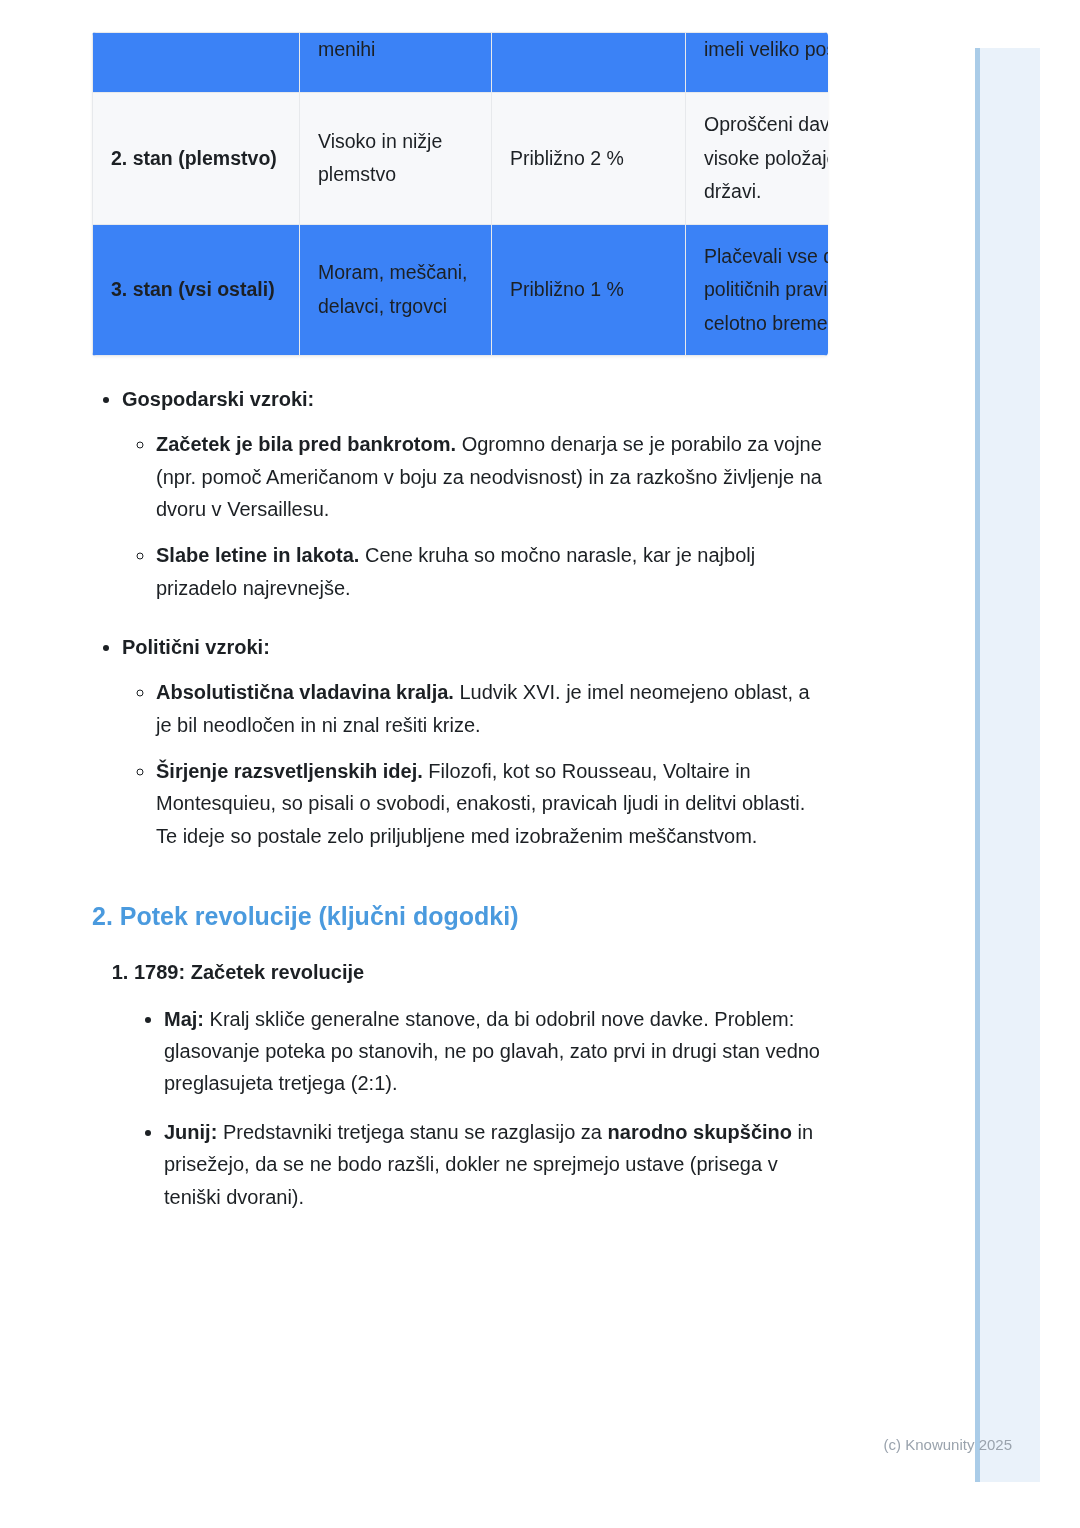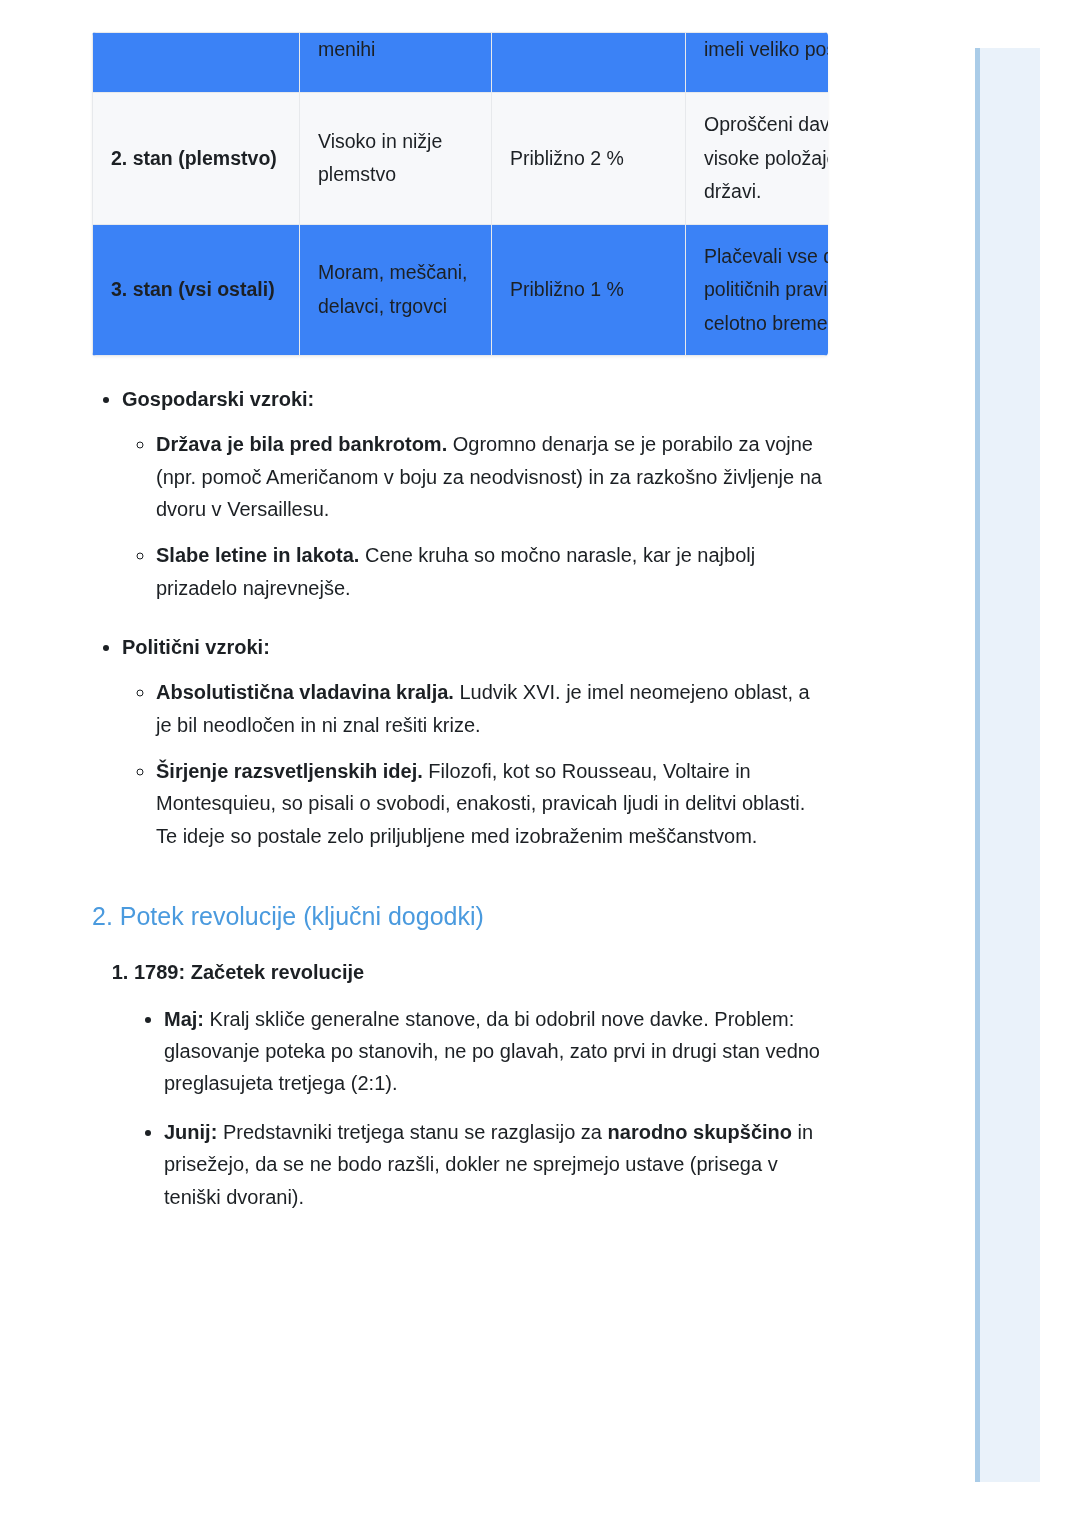--- a/index.html
+++ b/index.html
@@ -116,21 +116,21 @@
     font-weight: normal;
     line-height: 1.62;
     margin-bottom: 16px;
   }
   b, strong { font-weight: bold; }
 
   
   h2.section {
     color: #4a9ade;
     font-size: 25px;
-    font-weight: normal;
+    font-weight: bold;
     margin: 48px 0 0 0;
     line-height: 1.3;
   }
   p.intro {
     font-size: 20px;
     line-height: 1.62;
     margin: 22px 0 0 0;
     text-align: justify;
   }
   p.intro i { font-style: italic; }
@@ -182,21 +182,21 @@
 
         </tbody>
       </table>
     </div>
 
     <ul class="lvl1">
       <li>
         <span>Gospodarski vzroki:</span>
         <ul class="lvl2">
           <li>
-            <b>Država je bila pred bankrotom.</b><span> Ogromno denarja se je porabilo za vojne (npr. pomoč Američanom v boju za neodvisnost) in za razkošno življenje na dvoru v Versaillesu.</span>
+            <b>Začetek je bila pred bankrotom.</b><span> Ogromno denarja se je porabilo za vojne (npr. pomoč Američanom v boju za neodvisnost) in za razkošno življenje na dvoru v Versaillesu.</span>
           </li>
           <li>
             <b>Slabe letine in lakota.</b><span> Cene kruha so močno narasle, kar je najbolj prizadelo najrevnejše.</span>
           </li>
         </ul>
       </li>
     </ul>
 
     <ul class="lvl1">
       <li>
@@ -224,14 +224,17 @@
           </li>
           <li>
             <b>Junij:</b><span> Predstavniki tretjega stanu se razglasijo za </span><b>narodno skupščino</b><span> in prisežejo, da se ne bodo razšli, dokler ne sprejmejo ustave (prisega v teniški dvorani).</span>
           </li>
         </ul>
       </li>
     </ol>
 
   </div>
 
+  <div class="footer">
+    <span>(c) Knowunity 2025</span>
+  </div>
 
 </div>
 
 </body></html>

